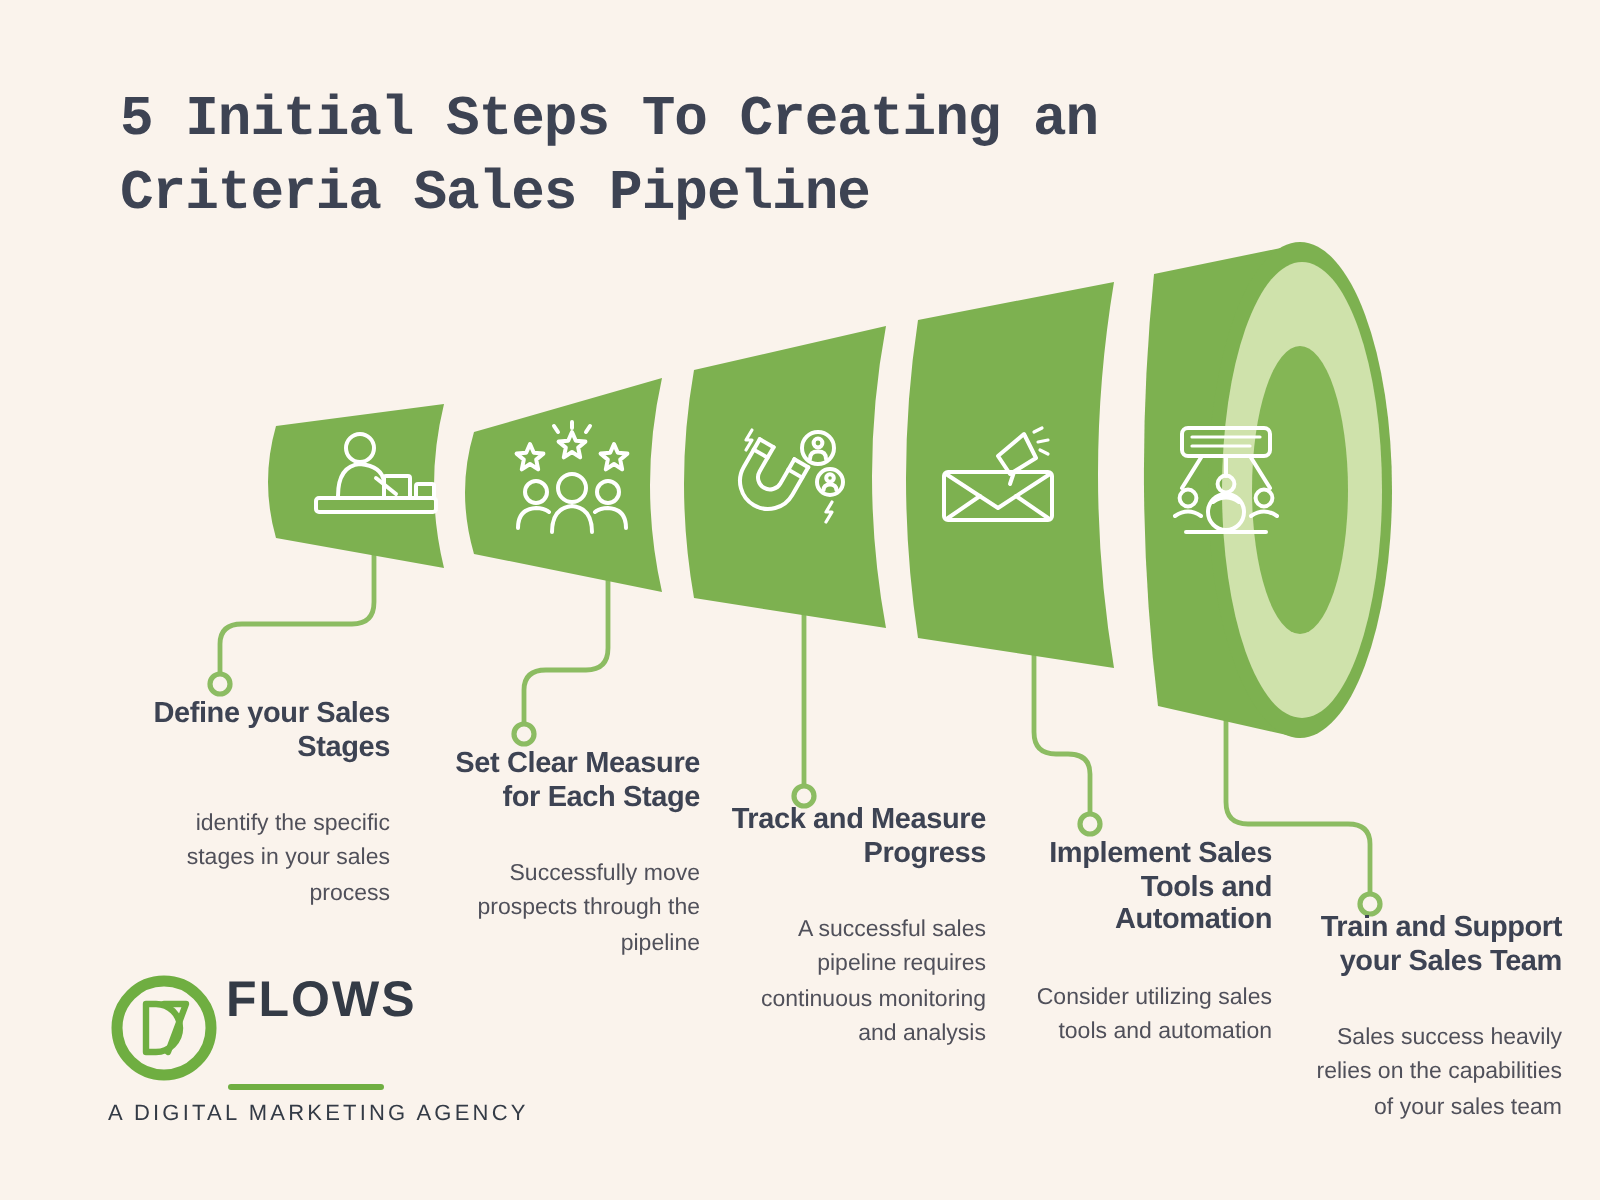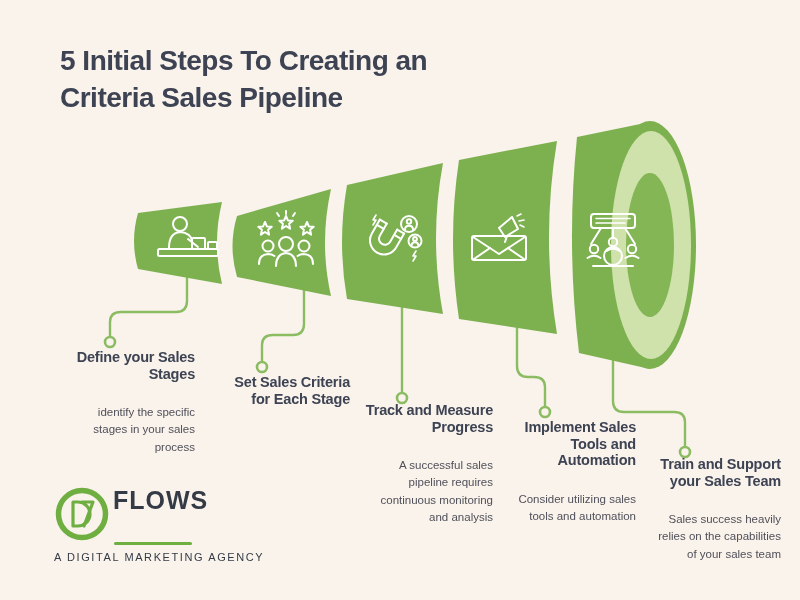--- a/index.html
+++ b/index.html
@@ -2,21 +2,21 @@
 <html style="--bg: #faf3ec; --green: #7db150; --greenLight: #cfe2ab; --greenInner: #84b655; --line: #8cbc62; --ink: #3d4353; --body: #50505a; --logoGreen: #6fae41; --logoInk: #343b46;"><head>
 <meta charset="utf-8">
 <style>
   :root{
     --bg:#faf3ec; --green:#7db150; --greenLight:#cfe2ab; --greenInner:#84b655;
     --line:#8cbc62; --ink:#3d4353; --body:#50505a; --logoGreen:#6fae41; --logoInk:#343b46;
   }
   html,body{margin:0;padding:0;background:#e8e8e8}
   .canvas{position:relative;width:800px;height:600px;background:var(--bg);
     font-family:"Liberation Sans",sans-serif;overflow:hidden}
-  .title{position:absolute;left:60px;top:42px;font-family:Liberation Sans, sans-serif;
+  .title{position:absolute;left:60px;top:42px;font-family:Liberation Mono, monospace;
     font-weight:bold;font-size:28px;line-height:37px;letter-spacing:-0.5px;color:var(--ink)}
   svg.funnel{position:absolute;left:0;top:0}
   .step{position:absolute;text-align:right}
   .step-title{font-weight:bold;font-size:14.5px;line-height:1.14;letter-spacing:-0.2px;
     color:var(--ink);white-space:pre-line}
   .step-desc{margin-top:22px;font-size:11.5px;line-height:1.5;color:var(--body);white-space:pre-line}
   .s1{left:25px;top:349px;width:170px}
   .s2{left:175px;top:374px;width:175px}
   .s3{left:311px;top:402px;width:182px}
   .s4{left:454px;top:419px;width:182px}
@@ -127,22 +127,25 @@
   </svg>
 
   <div class="step s1">
     <div class="step-title">Define your Sales
 Stages</div>
     <div class="step-desc">identify the specific
 stages in your sales
 process</div>
   </div>
   <div class="step s2">
-    <div class="step-title">Set Sales Criteria
+    <div class="step-title">Set Clear Measure
 for Each Stage</div>
+    <div class="step-desc">Successfully move
+prospects through the
+pipeline</div>
   </div>
   <div class="step s4">
     <div class="step-title">Implement Sales
 Tools and
 Automation</div>
     <div class="step-desc">Consider utilizing sales
 tools and automation</div>
   </div>
   <div class="step s3">
     <div class="step-title">Track and Measure

